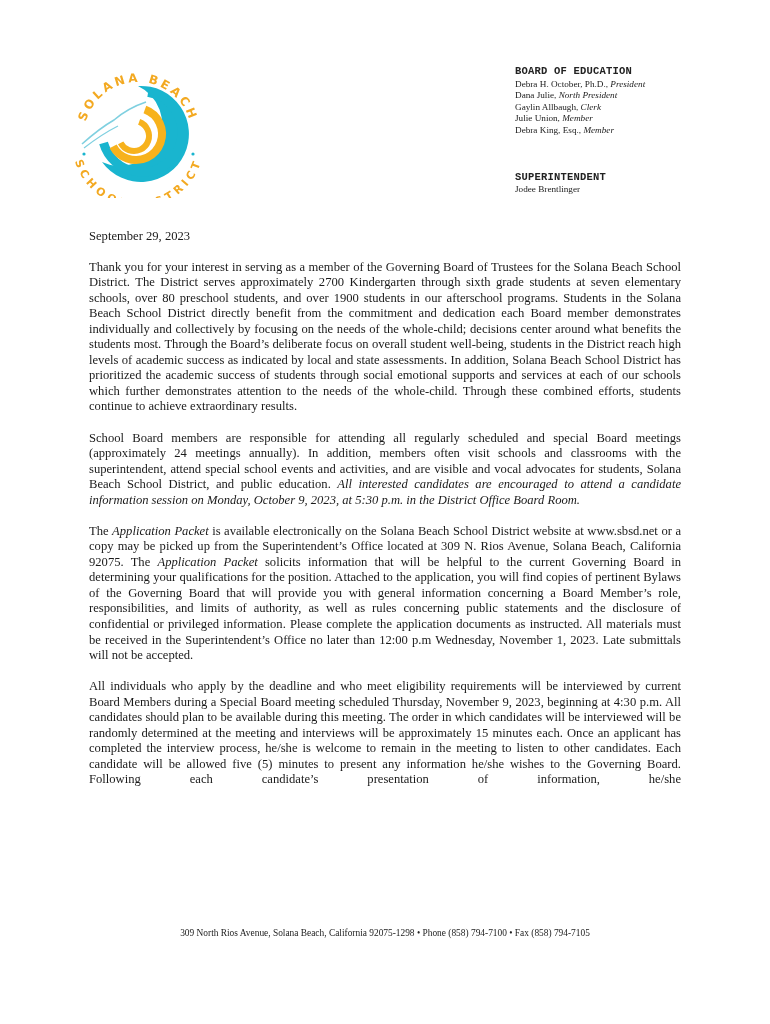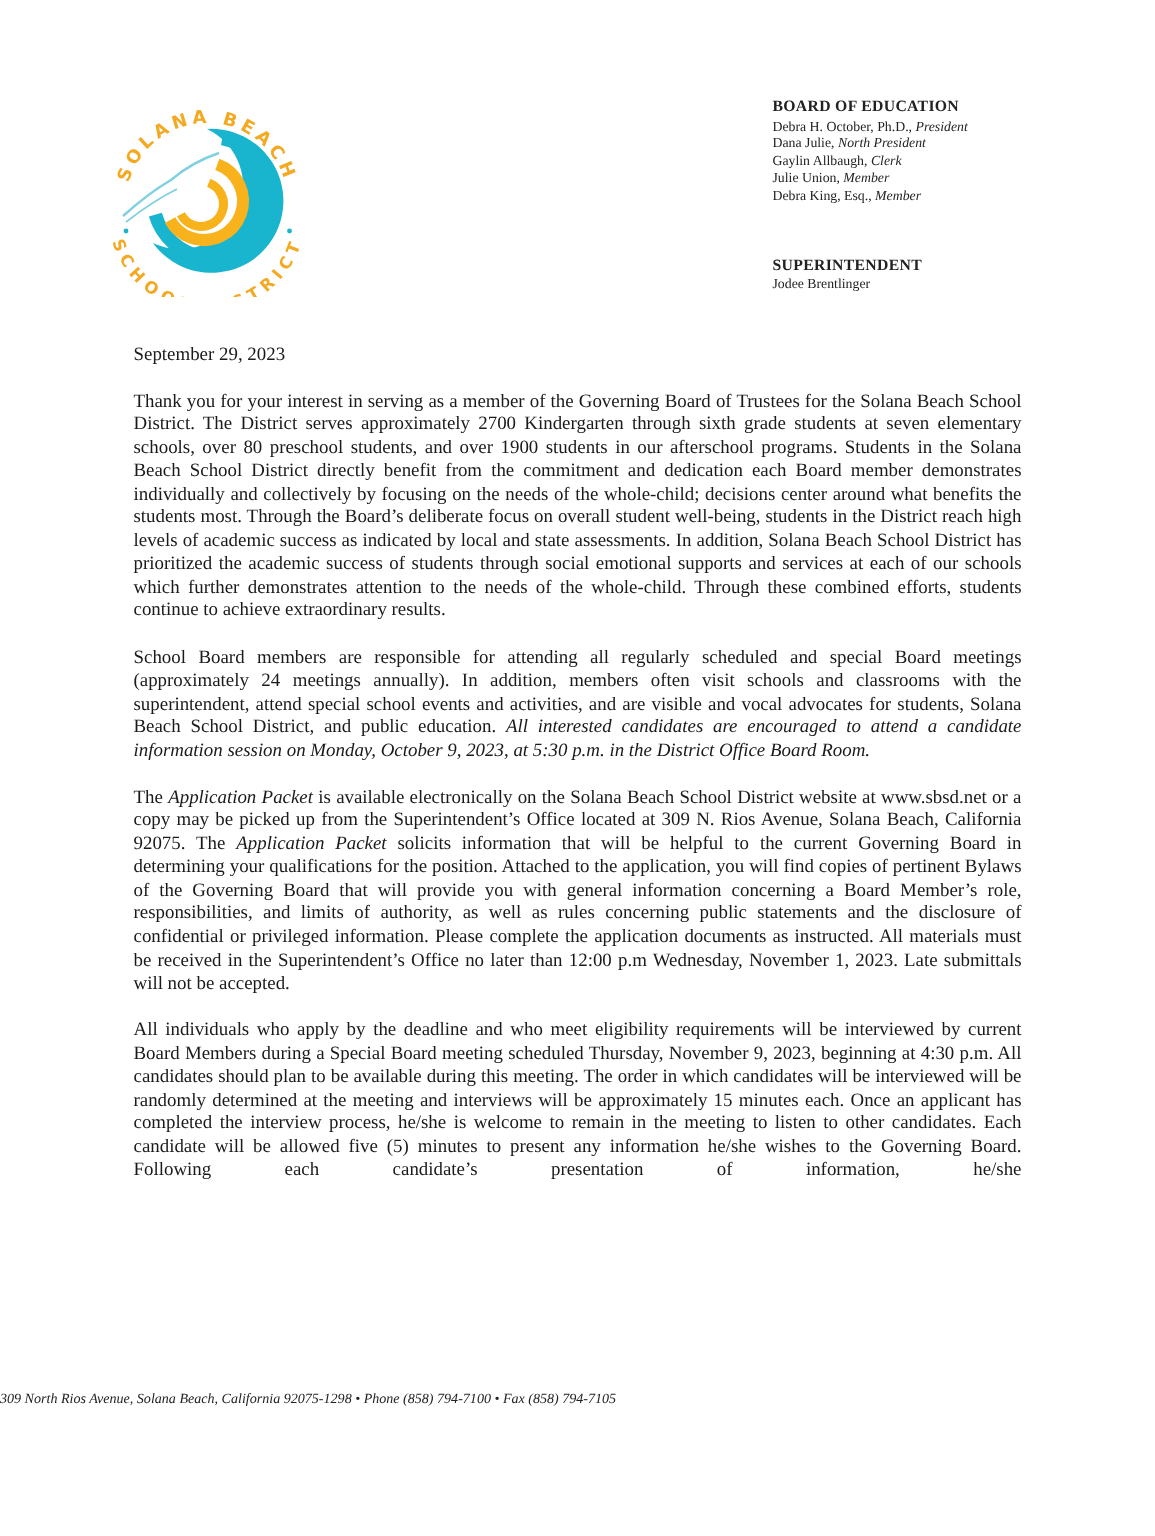--- a/index.html
+++ b/index.html
@@ -3,33 +3,33 @@
   <meta charset="utf-8">
   <style>
     html, body { margin: 0; padding: 0; background: #ffffff; }
     body { width: 770px; height: 1024px; position: relative; overflow: hidden; }
     .page { position: absolute; left: 0; top: 0; width: 770px; height: 1024px; background: #fff; }
 
     .logo { position: absolute; left: 62px; top: 58px; width: 150px; height: 140px; }
 
     .board { position: absolute; left: 515px; top: 66px; width: 200px;
       font-family: "Liberation Serif", serif; color: #222; font-size: 9.2px; line-height: 11.6px; }
-    .board .heading { font-weight: bold; font-size: 10.5px; letter-spacing: 0.2px; margin-bottom: 1px; }
+    .board .heading { font-weight: bold; font-size: 10.5px; letter-spacing: 0.2px; margin-bottom: 1px; font-family: Liberation Mono, monospace; }
     .board .member i { font-style: italic; text-align: right; }
     .board .spacer { height: 35px; }
 
     .letter { position: absolute; left: 89px; top: 229px; width: 592px;
       font-family: Liberation Serif, serif; color: #1a1a1a; font-size: 12.6px; line-height: 15.55px; }
     .letter .date { margin: 0 0 15px 0; }
     .letter p { margin: 0 0 15.5px 0; text-align: justify; text-align-last: left; }
     .letter p.cut { text-align-last: justify; }
     .letter i { font-style: italic; }
 
-    .footer-address { position: absolute; left: 0; top: 928px; width: 770px; 
-      font-family: "Liberation Serif", serif; font-size: 9.4px; color: #222; font-style: italic; }
+    .footer-address { position: absolute; left: 0; top: 928px; width: 770px; text-align: center;
+      font-family: "Liberation Serif", serif; font-size: 9.4px; color: #222; }
     .footer-tagline { position: absolute; left: 0; top: 954px; width: 770px; text-align: center;
       font-family: "DejaVu Sans", sans-serif; font-size: 8.6px; color: #3a9bb0; letter-spacing: 0.1px; }
   </style>
 </head>
 <body>
 
 <div class="page">
 
   <svg class="logo" viewBox="0 0 150 140">
     <defs>

